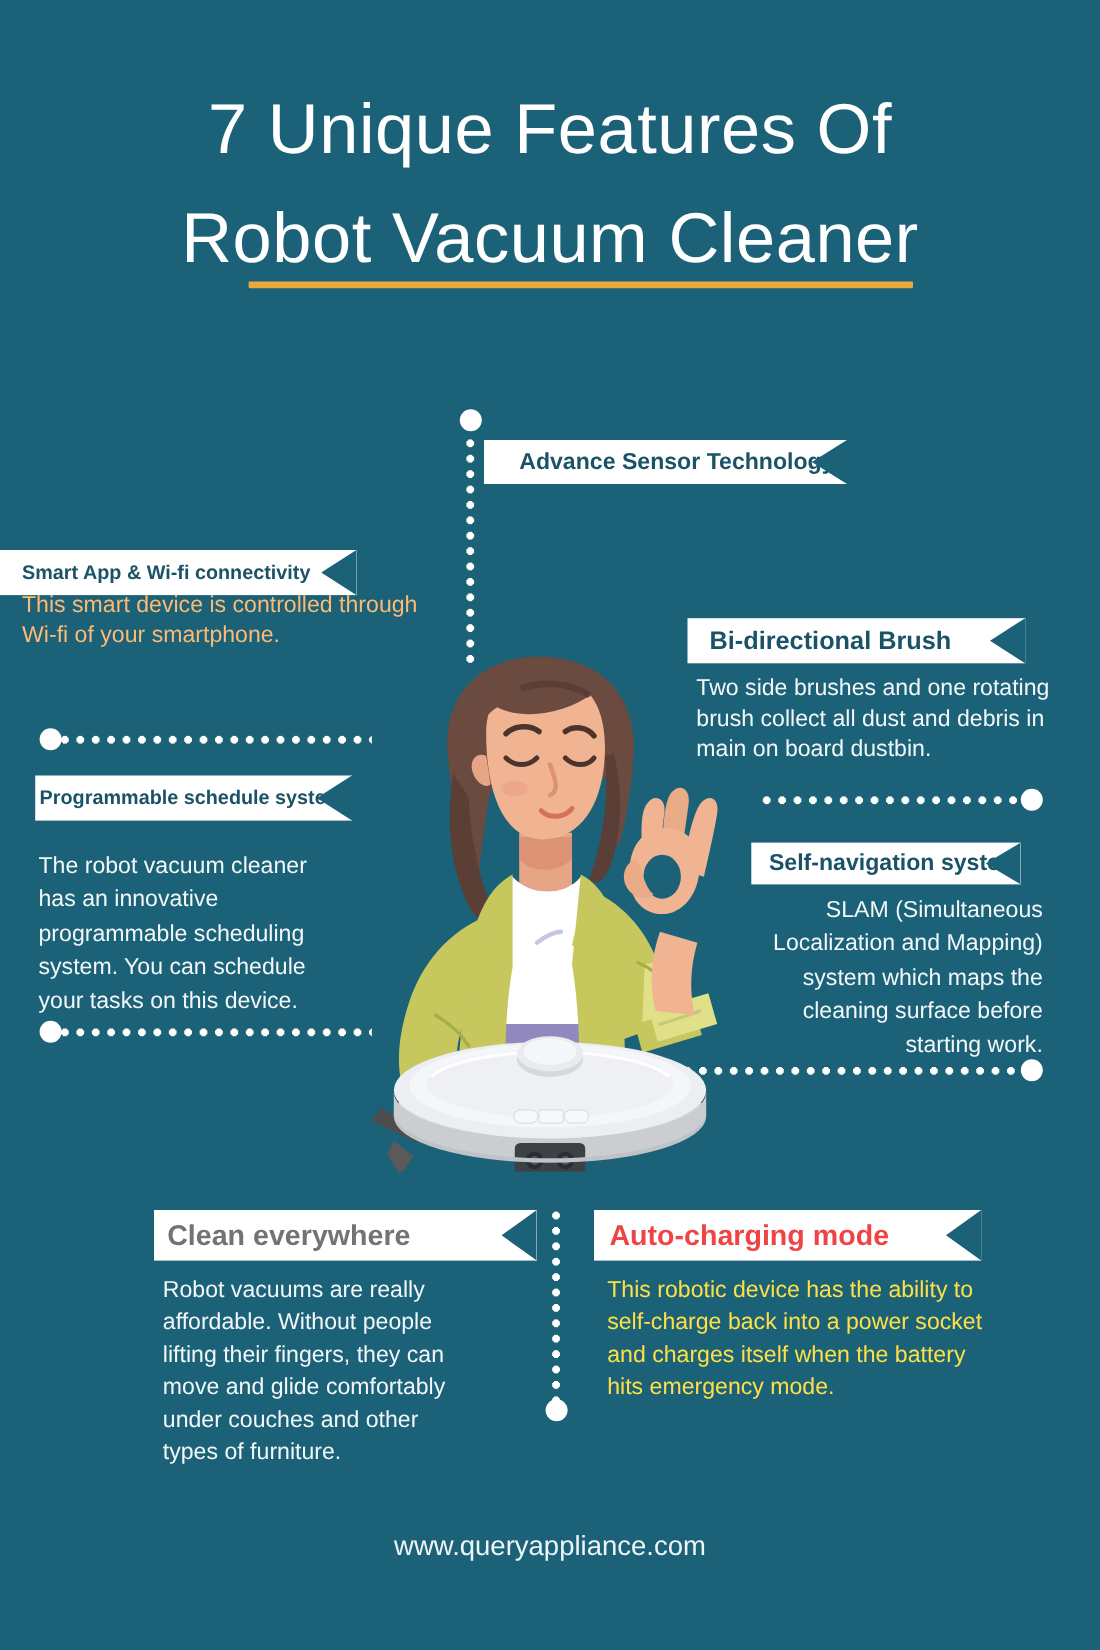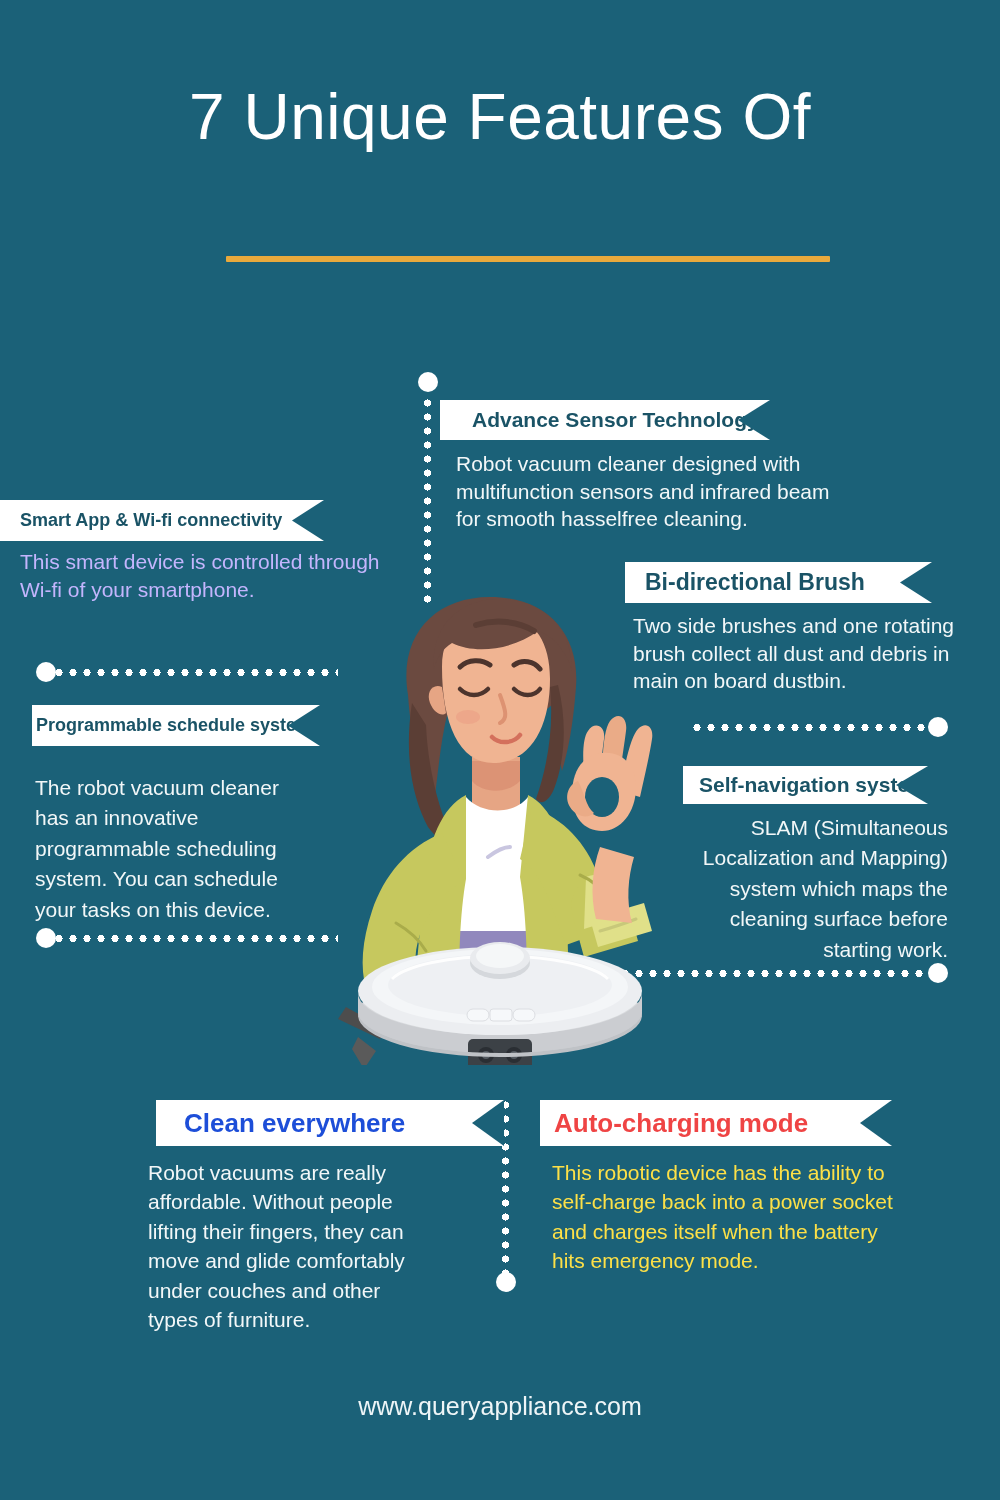--- a/index.html
+++ b/index.html
@@ -72,35 +72,35 @@
   
   .illus{position:absolute;left:300px;top:575px;width:400px;height:490px;}
 </style>
 </head>
 <body style="background: rgb(27, 97, 120);">
 
 <div class="stage">
 
   <div class="title">
     <span>7 Unique Features Of</span>
+    <span class="l2">Robot Vacuum Cleaner</span>
   </div>
   <div class="title-rule" style="background: rgb(233, 169, 60);"></div>
 
   <div class="knob" style="left:418px;top:372px;"></div>
   <div class="dot-v" style="left:424px;top:396px;height:210px;"></div>
 
   <div class="ribbon" style="left: 440px; top: 400px; width: 330px; height: 40px; padding-left: 32px; font-size: 21px; background: rgb(255, 255, 255); color: rgb(26, 83, 102);">
     <span>Advance Sensor Technology</span>
   </div>
-  <div class="copy" style="left: 456px; top: 450px; width: 378px; color: rgb(242, 247, 248);">Robot vacuum cleaner designed with multifunction sensors and infrared beam for smooth hasselfree cleaning.</div>
 
   <div class="ribbon" style="left: -12px; top: 500px; width: 336px; height: 41px; padding-left: 32px; font-size: 18px; background: rgb(255, 255, 255); color: rgb(26, 83, 102);">
     <span>Smart App &amp; Wi-fi connectivity</span>
   </div>
-  <div class="copy" style="left: 20px; top: 548px; width: 390px; color: #c4b5fd;">This smart device is controlled through Wi-fi of your smartphone.</div>
+  <div class="copy" style="left: 20px; top: 536px; width: 390px; color: #fdba74;">This smart device is controlled through Wi-fi of your smartphone.</div>
 
   <div class="ribbon" style="left: 625px; top: 562px; width: 307px; height: 41px; padding-left: 20px; font-size: 23px; background: rgb(255, 255, 255); color: rgb(26, 83, 102);">
     <span>Bi-directional Brush</span>
   </div>
   <div class="copy" style="left: 633px; top: 612px; width: 330px; color: rgb(242, 247, 248);">Two side brushes and one rotating brush collect all dust and debris in main on board dustbin.</div>
 
   <div class="dot-h" style="left:690px;top:724px;width:248px;"></div>
   <div class="knob" style="left:928px;top:717px;"></div>
 
   <div class="dot-h" style="left:52px;top:669px;width:286px;"></div>
@@ -241,21 +241,21 @@
       <circle cx="214" cy="480" r="8" fill="#2a2e33"></circle>
       <circle cx="214" cy="480" r="4" fill="#555b62"></circle>
 
       <path d="M58 436 a142 42 0 0 0 284 0 v4 a142 42 0 0 1 -284 0 Z" fill="#bfc2c6"></path>
     </svg>
   </div>
 
   <div class="dot-v" style="left:502px;top:1098px;height:180px;"></div>
   <div class="knob" style="left:496px;top:1272px;"></div>
 
-  <div class="ribbon" style="left: 140px; top: 1100px; width: 348px; height: 46px; padding-left: 28px; font-size: 26px; background: rgb(255, 255, 255); color: #1d4ed8; margin-left: 16px;">
+  <div class="ribbon" style="left: 140px; top: 1100px; width: 348px; height: 46px; padding-left: 12px; font-size: 26px; background: rgb(255, 255, 255); color: #737373;">
     <span>Clean everywhere</span>
   </div>
   <div class="copy" style="left: 148px; top: 1158px; width: 284px; line-height: 1.4; color: rgb(242, 247, 248);">Robot vacuums are really affordable. Without people lifting their fingers, they can move and glide comfortably under couches and other types of furniture.</div>
 
   <div class="ribbon" style="left: 540px; top: 1100px; width: 352px; height: 46px; padding-left: 14px; font-size: 26px; background: rgb(255, 255, 255); color: #ef4444;">
     <span>Auto-charging mode</span>
   </div>
   <div class="copy" style="left: 552px; top: 1158px; width: 346px; line-height: 1.4; color: #fde047;">This robotic device has the ability to self-charge back into a power socket and charges itself when the battery hits emergency mode.</div>
 
   <div class="footer">www.queryappliance.com</div>

